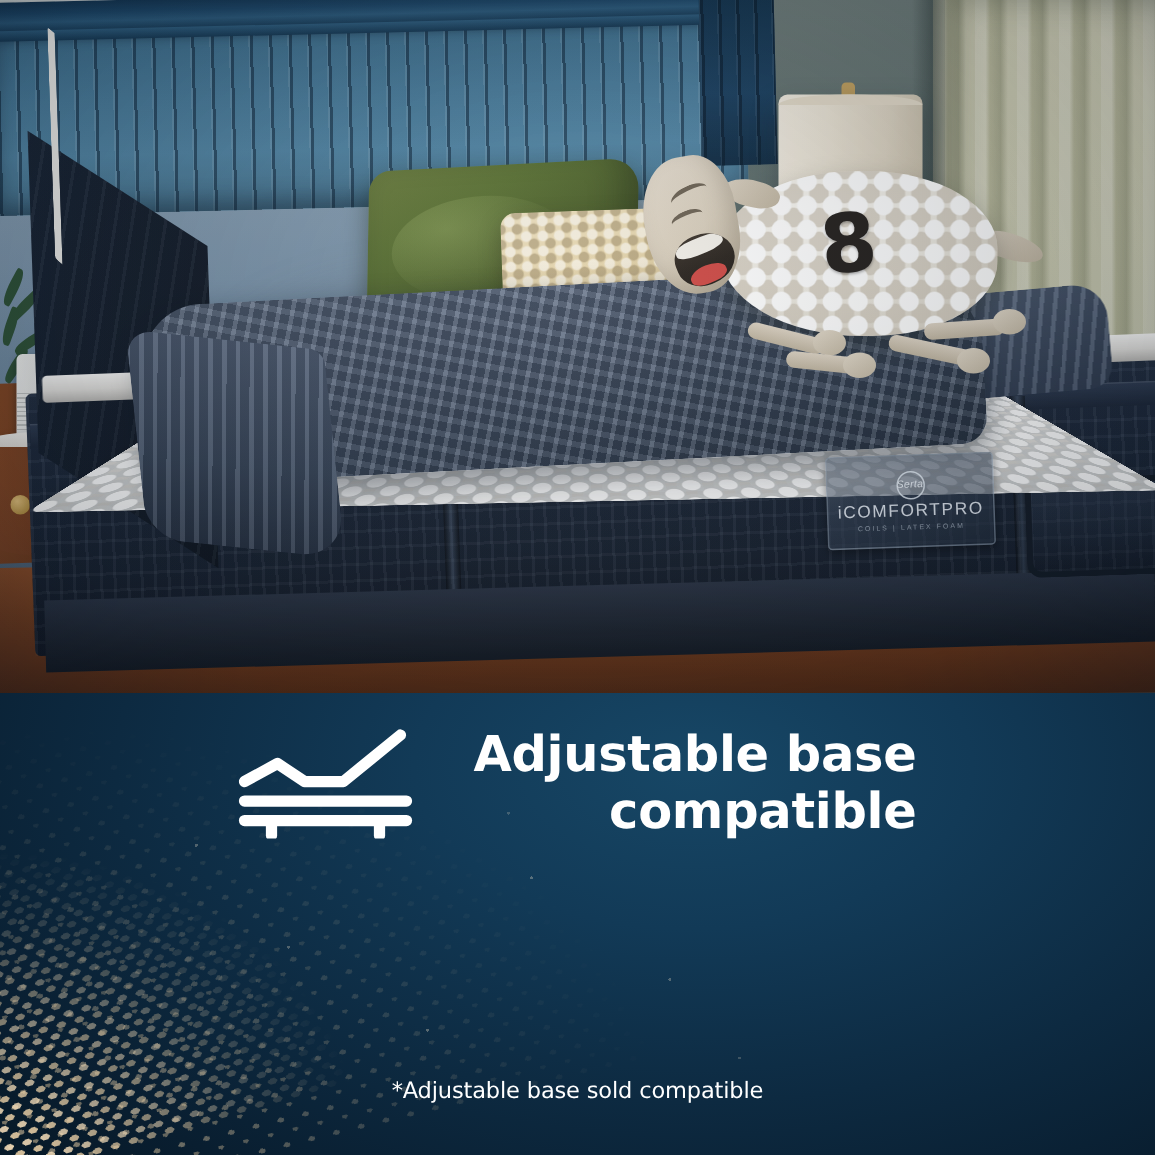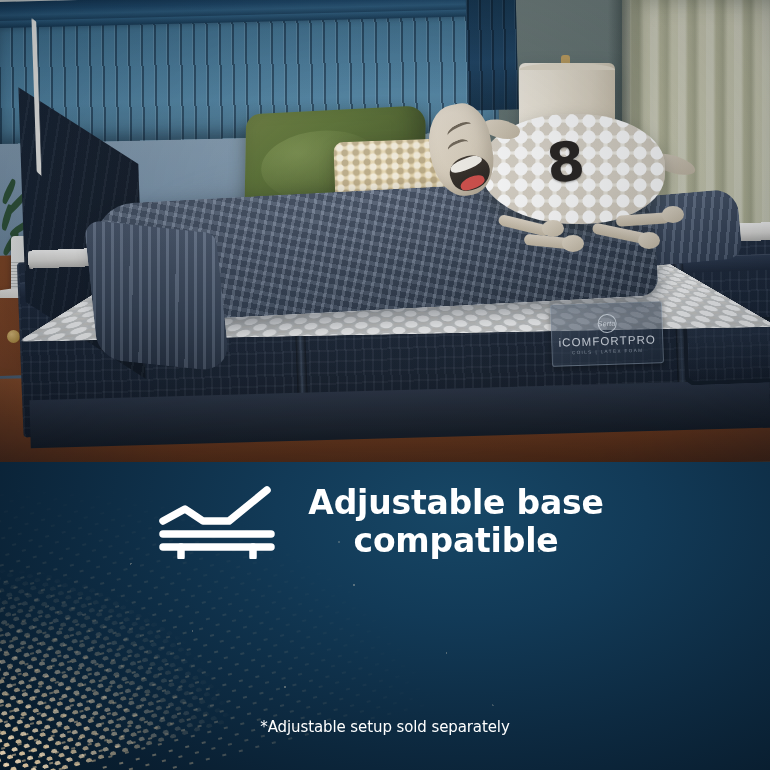--- a/index.html
+++ b/index.html
@@ -633,21 +633,21 @@
   }
   .base-icon { flex: 0 0 auto; width: 118px; height: 74px; }
   .headline {
     color: #ffffff;
     font-family: "DejaVu Sans", sans-serif;
     font-weight: 700;
     font-size: 33px;
     line-height: 1.14;
     letter-spacing: -0.2px;
     max-width: 310px;
-    text-align: center;
+    text-align: right;
   }
 
   .subhead {
     position: absolute;
     left: 50%;
     transform: translateX(-50%);
     top: 122px;
     width: 590px;
     text-align: center;
     color: #ffffff;
@@ -784,18 +784,18 @@
           <path d="M4 36 L26 24 L44 36 L70 36 L108 5"></path>
           <line x1="4" y1="49" x2="112" y2="49"></line>
           <line x1="4" y1="62" x2="112" y2="62"></line>
           <line x1="22" y1="62" x2="22" y2="72"></line>
           <line x1="94" y1="62" x2="94" y2="72"></line>
         </svg>
         <div class="headline">Adjustable base compatible</div>
       </div>
 
 
-      <div class="footnote">*Adjustable setup sold separately</div>
+      <div class="footnote">*Adjustable base sold compatible</div>
 
     </div>
   </div>
 
 </div>
 
 </body></html>

